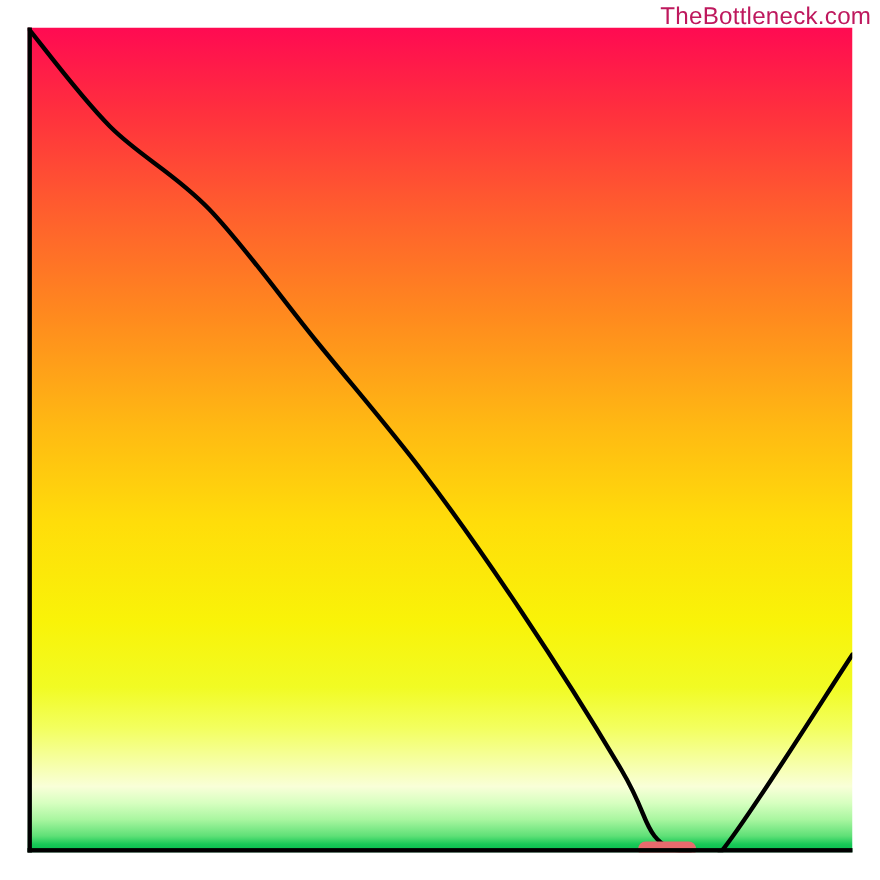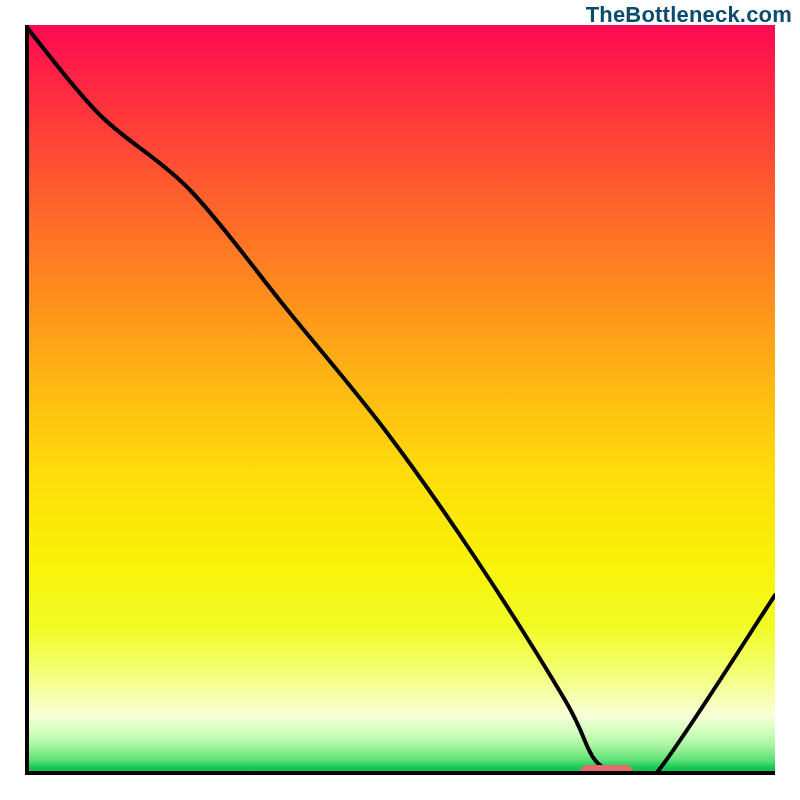--- a/index.html
+++ b/index.html
@@ -13,22 +13,22 @@
   .container {
     position: relative;
     width: 800px;
     height: 800px;
   }
   .watermark {
     position: absolute;
     top: 2px;
     right: 8px;
     font-size: 22px;
-    font-weight: 700;
-    color: #0c4a6e;
+    font-weight: 400;
+    color: #be185d;
     z-index: 20;
     letter-spacing: 0.2px;
     text-align: right;
   }
   .plot-area {
     position: absolute;
     left: 25px;
     top: 25px;
     width: 750px;
     height: 750px;

